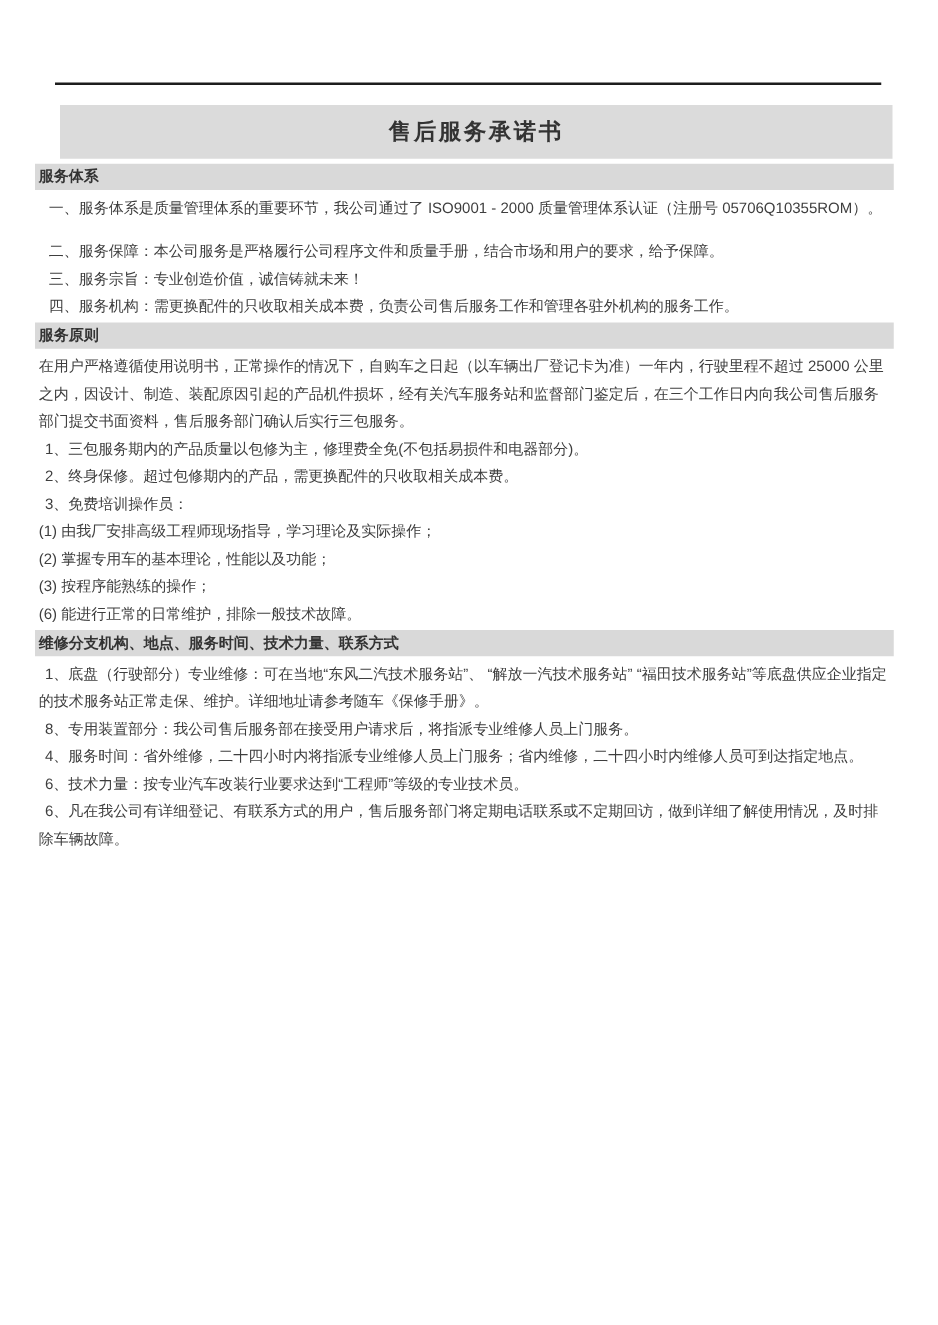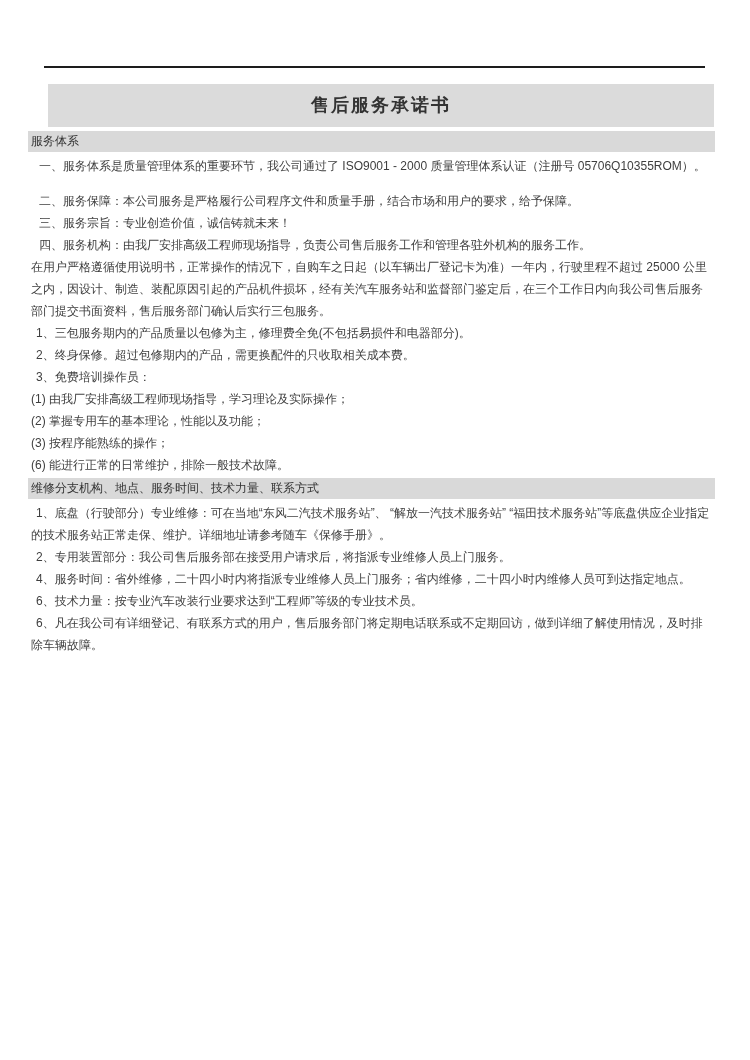--- a/index.html
+++ b/index.html
@@ -30,21 +30,21 @@
   }
   .content{
     margin:4px 37px 0 31px;
     font-size:12px;
     line-height:22px;
   }
   .content p{margin:0;}
   p.indent{text-indent:2em;}
   .sec-head{
     background:#d9d9d9;
-    font-weight:normal;
+    font-weight:bold;
     color:#333333;
     height:21px;
     line-height:21px;
     font-size:12px;
     padding-left:3px;
     margin:2px -2px 3px -3px;
   }
   .li-cn{text-indent:8px;}   
   .li-num{text-indent:5px;}  
   .gap-top{margin-top:13px !important;}
@@ -58,32 +58,33 @@
 
   <div class="titlebar">售后服务承诺书</div>
 
   <div class="content">
 
 
     <div class="sec-head">服务体系</div>
     <p class="li-cn">一、服务体系是质量管理体系的重要环节，我公司通过了 ISO9001 - 2000 质量管理体系认证（注册号 05706Q10355ROM）。</p>
     <p class="li-cn gap-top">二、服务保障：本公司服务是严格履行公司程序文件和质量手册，结合市场和用户的要求，给予保障。</p>
     <p class="li-cn">三、服务宗旨：专业创造价值，诚信铸就未来！</p>
-    <p class="li-cn">四、服务机构：由我厂安排高级工程师现场指导，负责公司售后服务工作和管理各驻外机构的服务工作。</p>
+    <p class="li-cn">四、服务机构：需更换配件的只收取相关成本费，负责公司售后服务工作和管理各驻外机构的服务工作。</p>
 
+    <div class="sec-head">服务原则</div>
     <p>在用户严格遵循使用说明书，正常操作的情况下，自购车之日起（以车辆出厂登记卡为准）一年内，行驶里程不超过 25000 公里之内，因设计、制造、装配原因引起的产品机件损坏，经有关汽车服务站和监督部门鉴定后，在三个工作日内向我公司售后服务部门提交书面资料，售后服务部门确认后实行三包服务。</p>
     <p class="li-num">1、三包服务期内的产品质量以包修为主，修理费全免(不包括易损件和电器部分)。</p>
     <p class="li-num">2、终身保修。超过包修期内的产品，需更换配件的只收取相关成本费。</p>
     <p class="li-num">3、免费培训操作员：</p>
     <p>(1) 由我厂安排高级工程师现场指导，学习理论及实际操作；</p>
     <p>(2) 掌握专用车的基本理论，性能以及功能；</p>
     <p>(3) 按程序能熟练的操作；</p>
     <p>(6) 能进行正常的日常维护，排除一般技术故障。</p>
 
     <div class="sec-head">维修分支机构、地点、服务时间、技术力量、联系方式</div>
     <p class="li-num">1、底盘（行驶部分）专业维修：可在当地“东风二汽技术服务站”、 “解放一汽技术服务站” “福田技术服务站”等底盘供应企业指定的技术服务站正常走保、维护。详细地址请参考随车《保修手册》。</p>
-    <p class="li-num">2、专用装置部分：我公司售后服务部在接受用户请求后，将指派专业维修人员上门服务。</p>
+    <p class="li-num">8、专用装置部分：我公司售后服务部在接受用户请求后，将指派专业维修人员上门服务。</p>
     <p class="li-num">4、服务时间：省外维修，二十四小时内将指派专业维修人员上门服务；省内维修，二十四小时内维修人员可到达指定地点。</p>
     <p class="li-num">6、技术力量：按专业汽车改装行业要求达到“工程师”等级的专业技术员。</p>
     <p class="li-num">6、凡在我公司有详细登记、有联系方式的用户，售后服务部门将定期电话联系或不定期回访，做到详细了解使用情况，及时排除车辆故障。</p>
 
   </div>
 </div>
 
 </body></html>

